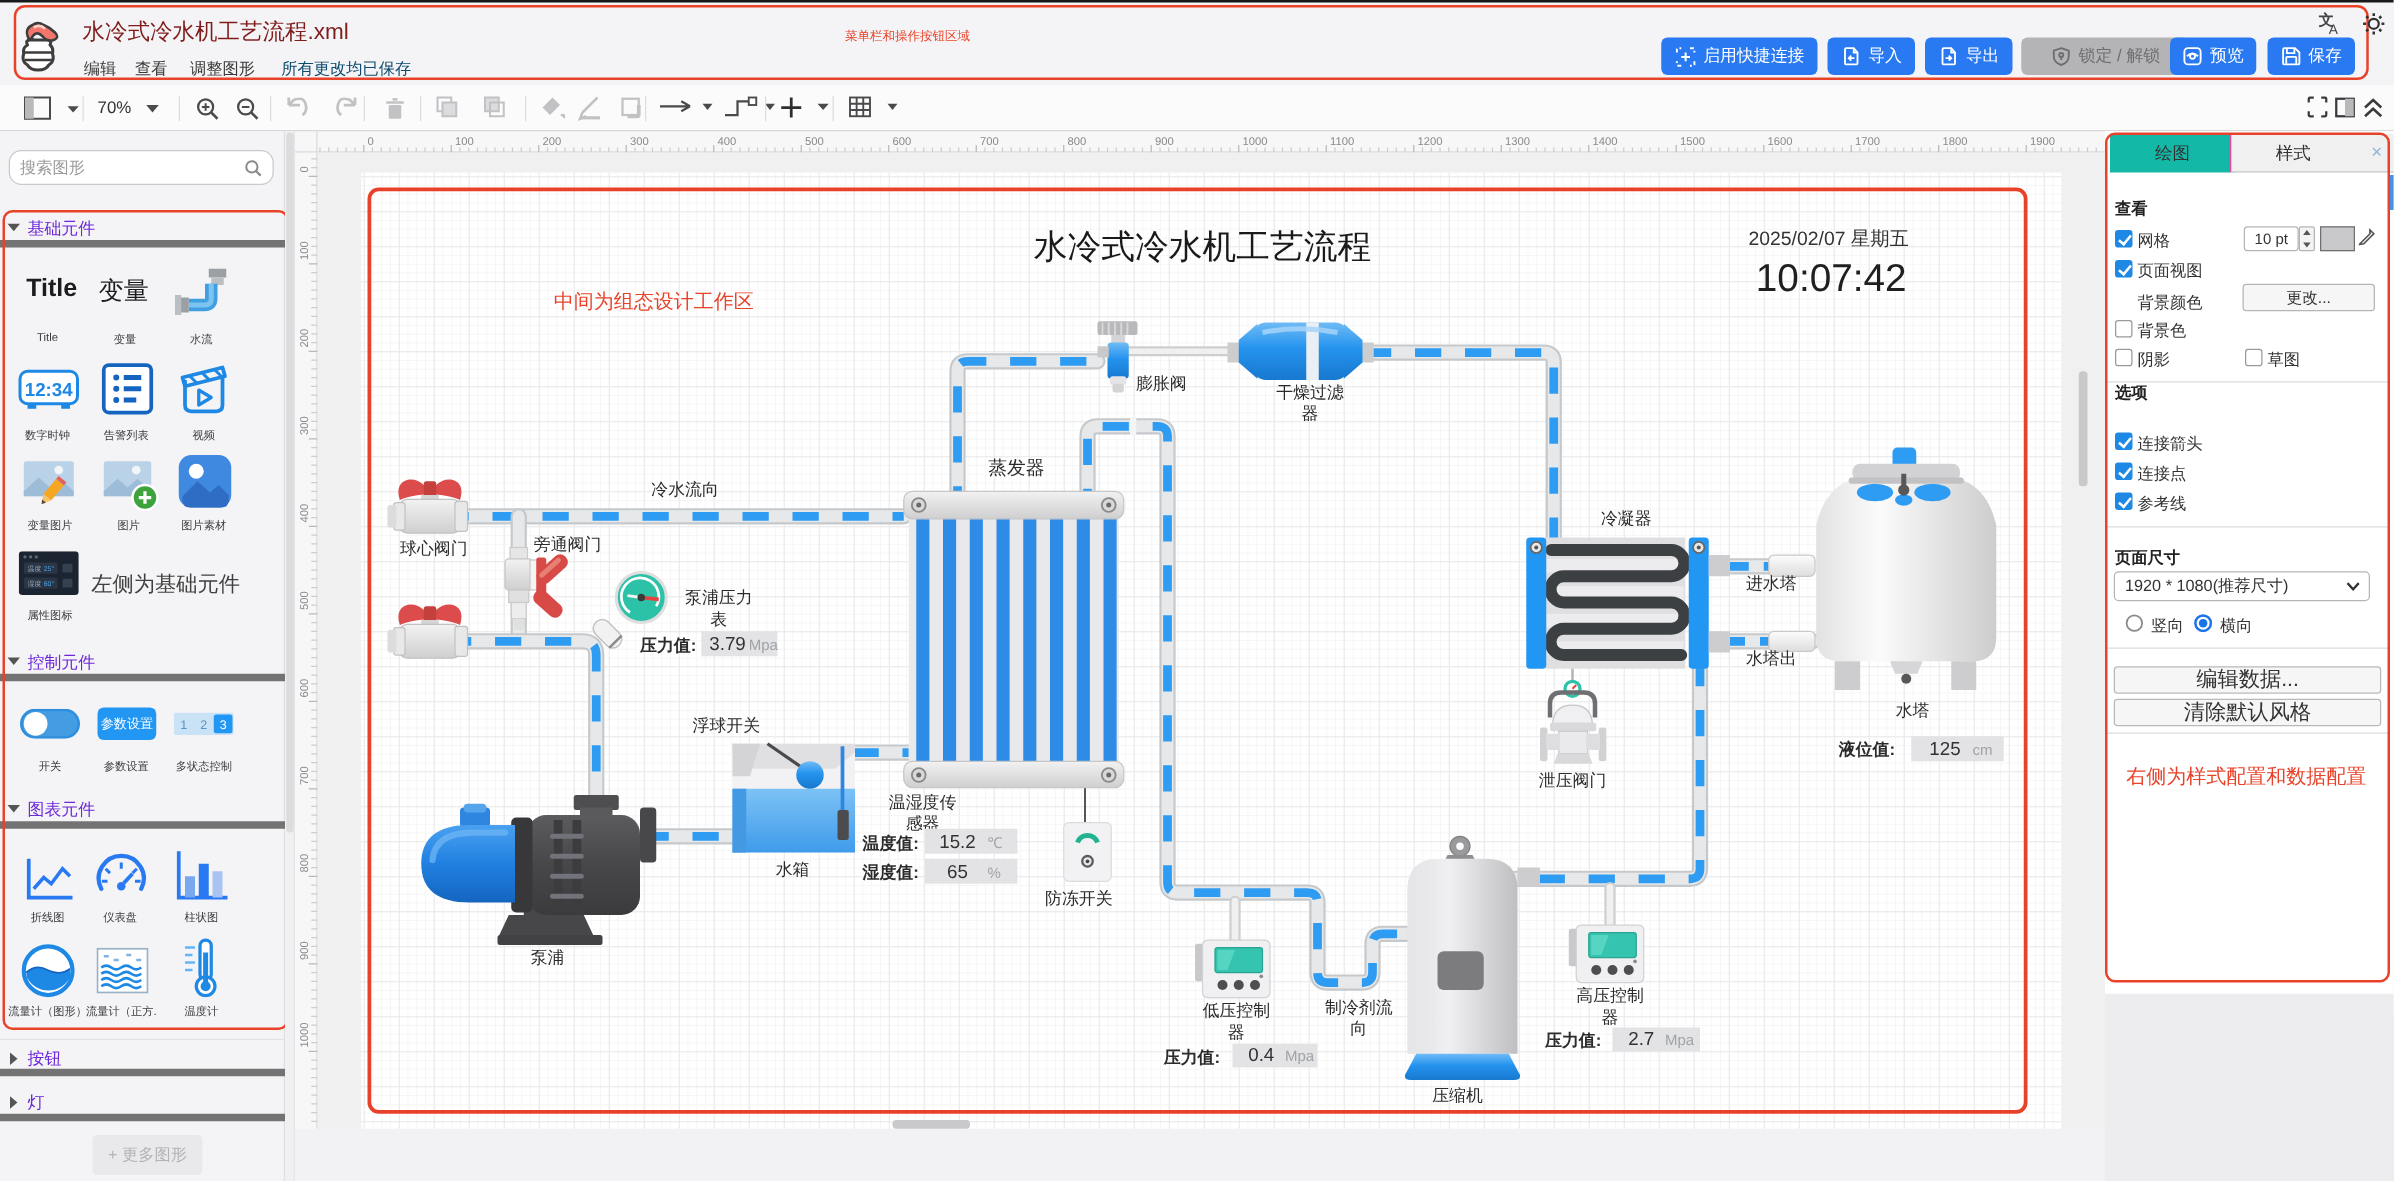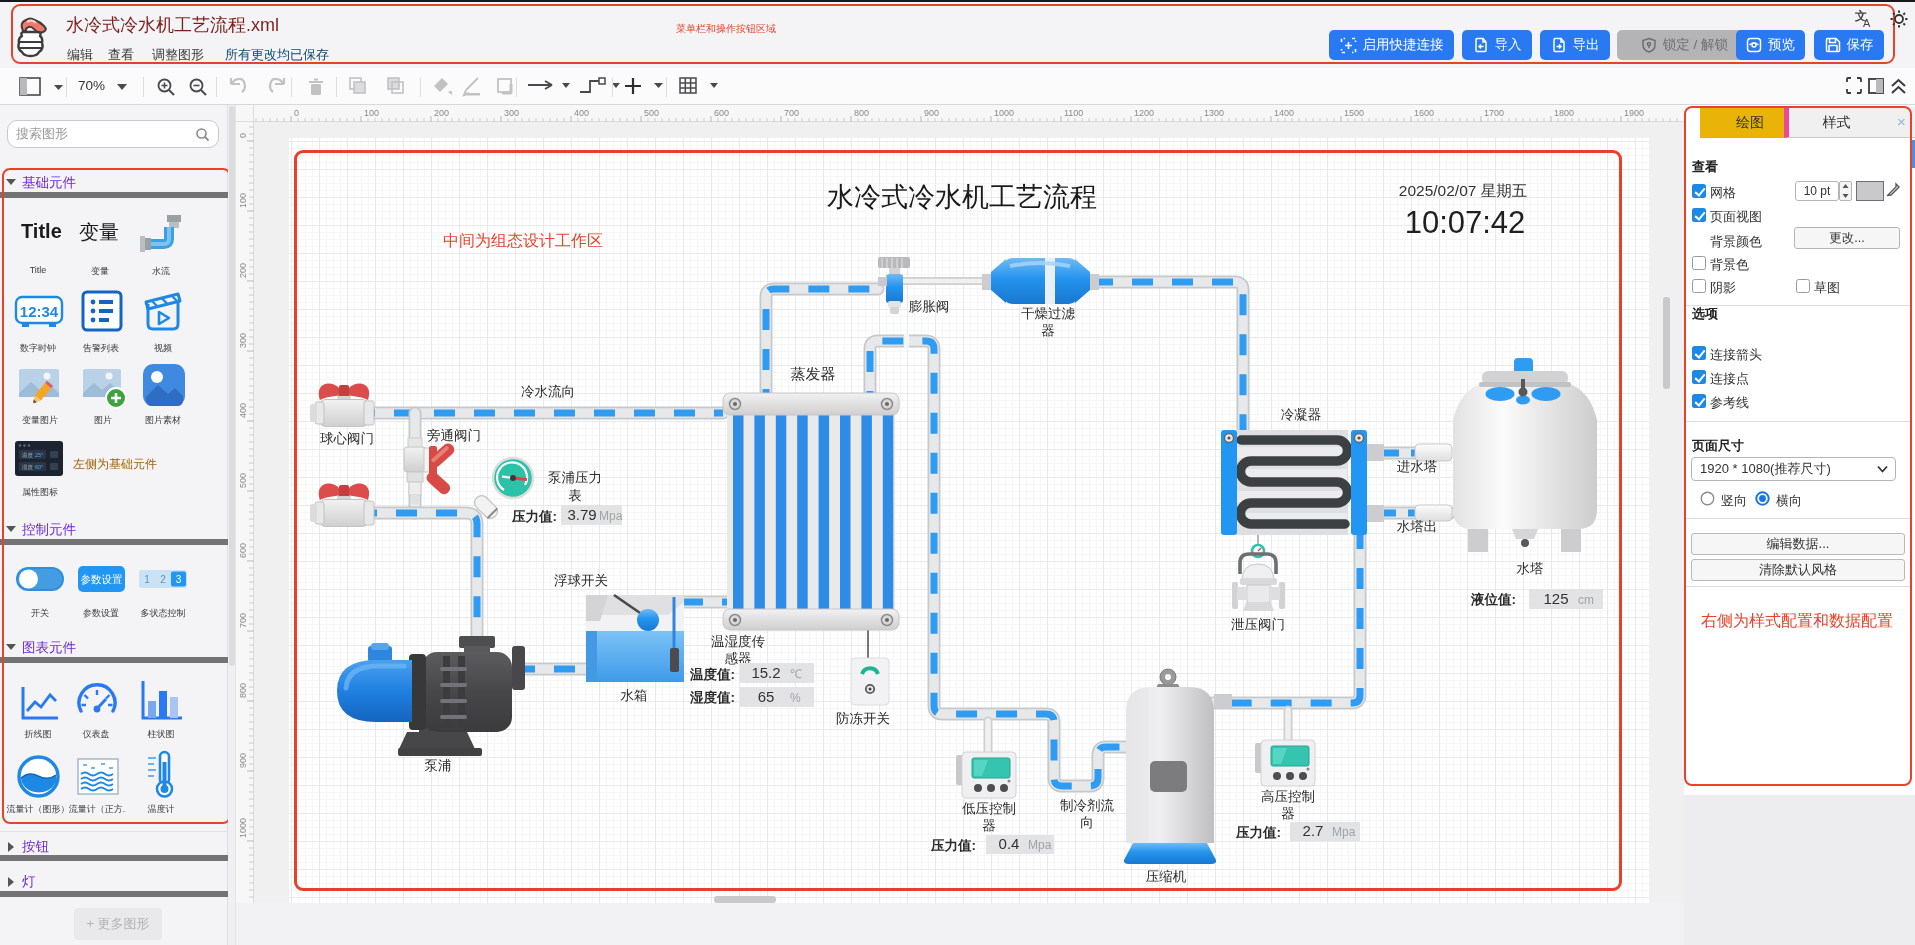--- a/index.html
+++ b/index.html
@@ -18,21 +18,21 @@
 
 #sidebar{position:absolute;left:0;top:105px;width:228px;height:840px;background:#f4f4f6;border-right:1px solid #e0e0e2;z-index:20}
 #sgutter{position:absolute;left:228px;top:105px;width:8px;height:840px;background:#f0f0f2;border-right:1px solid #e4e4e6;z-index:20}
 #sthumb{position:absolute;left:229px;top:106px;width:6px;height:560px;background:#dcdcde;border-radius:3px;z-index:21}
 #search{position:absolute;left:7px;top:15px;width:212px;height:28px;background:#fff;border:1px solid #c9c9cb;border-radius:10px;font-size:13px;color:#9b9b9d;line-height:26px;padding-left:8px}
 .shead{position:absolute;left:0;width:228px;height:30px;border-bottom:6px solid #737373;font-size:13.5px;color:#6d28d9;line-height:30px}
 .shead .tri{display:inline-block;margin:0 6px 2px 6px;width:0;height:0;border-left:5px solid transparent;border-right:5px solid transparent;border-top:6px solid #555;vertical-align:middle}
 .shead .trir{display:inline-block;margin:0 8px 1px 8px;width:0;height:0;border-top:5px solid transparent;border-bottom:5px solid transparent;border-left:6px solid #555;vertical-align:middle}
 .slbl{position:absolute;font-size:9px;color:#3c3c3e;text-align:center;white-space:nowrap}
 #sidered{position:absolute;left:2px;top:63px;width:229px;height:656px;border:2px solid #e8432a;border-radius:8px;z-index:30}
-#sidetip{position:absolute;left:73px;top:351px;font-size:12px;color:#a16207;z-index:31}
+#sidetip{position:absolute;left:73px;top:351px;font-size:17px;color:#404040;z-index:31}
 #morebtn{position:absolute;left:74px;top:803px;width:88px;height:32px;background:#e9e9eb;border-radius:4px;color:#b3b3b5;font-size:13px;text-align:center;line-height:32px}
 
 #hruler{position:absolute;left:236px;top:105px;width:1448px;height:17px;background:#f7f7f8;border-bottom:1px solid #dcdcde;z-index:6}
 #vruler{position:absolute;left:236px;top:122px;width:18px;height:781px;background:#f7f7f8;border-right:1px solid #dcdcde;z-index:6}
 #corner{position:absolute;left:236px;top:105px;width:18px;height:17px;background:#f7f7f8;border-right:1px solid #dcdcde;border-bottom:1px solid #dcdcde;z-index:7}
 #canvasbg{position:absolute;left:254px;top:122px;width:1430px;height:781px;background:#f0f0f1;z-index:1}
 #page{position:absolute;left:289px;top:138px;width:1360px;height:765px;background:#fff;z-index:2;
 background-image:linear-gradient(to right,#e9e9eb 1px,transparent 1px),linear-gradient(to bottom,#e9e9eb 1px,transparent 1px),linear-gradient(to right,#f6f6f7 1px,transparent 1px),linear-gradient(to bottom,#f6f6f7 1px,transparent 1px);
 background-size:28px 28px,28px 28px,7px 7px,7px 7px;background-position:2px 3px,2px 3px,2px 3px,2px 3px}
 #pagered{position:absolute;left:294px;top:150px;width:1328px;height:741px;border:3px solid #e9402a;border-radius:9px;z-index:3}
@@ -44,21 +44,21 @@
 #rpgray{position:absolute;left:0px;top:690px;width:231px;height:150px;background:#ededef}
 #rpred{position:absolute;left:0px;top:1px;width:228px;height:680px;border:2px solid #e8432a;border-radius:8px;z-index:5}
 .rtab{position:absolute;top:2px;height:31px;width:100px;text-align:center;line-height:31px;font-size:14px}
 .chk{position:absolute;width:14px;height:14px;border-radius:2.5px}
 .chk.on{background:#1e88e5}
 .chk.on:after{content:"";position:absolute;left:4.5px;top:1.5px;width:4px;height:8px;border:solid #fff;border-width:0 2px 2px 0;transform:rotate(40deg)}
 .chk.off{background:#fff;border:1px solid #9a9a9c}
 .rlb{position:absolute;font-size:13px;color:#333}
 .rhd{position:absolute;font-size:13px;color:#222;font-weight:bold}
 .rsep{position:absolute;left:0;width:228px;height:1px;background:#dcdcde}
-.rbtn{position:absolute;left:7px;width:214px;height:22px;background:#f6f6f7;border:1px solid #b9b9bb;border-radius:3px;text-align:center;line-height:20px;font-size:13px;color:#333}
+.rbtn{position:absolute;left:7px;width:214px;height:22px;background:#f6f6f7;border:1px solid #b9b9bb;border-radius:3px;text-align:center;line-height:20px;font-size:17px;color:#333}
 #rptip{position:absolute;left:17px;top:506px;font-size:16px;color:#e8432a;z-index:6}
 
 #bottombar{position:absolute;left:236px;top:903px;width:1448px;height:42px;background:#f2f2f4;border-top:1px solid #ddd;z-index:15}
 #tab1{position:absolute;left:30px;top:4px;width:75px;height:34px;background:#fff;font-size:13px;color:#333;text-align:center;line-height:34px}
 #btmred{position:absolute;left:28px;top:1px;width:117px;height:39px;border:2px solid #e8432a;border-radius:9px}
 #btmtip{position:absolute;left:180px;top:11px;font-size:15.5px;color:#e8432a}
 </style></head><body>
 <div id="app">
 <div id="topbar">
       <div id="topred"></div>
@@ -1115,22 +1115,22 @@
       <rect x="740" y="663" width="74" height="20" fill="#e3e3e5"></rect>
       <text x="766" y="678" font-size="15" fill="#333" text-anchor="middle">15.2</text>
       <text x="790" y="678" font-size="12" fill="#9fa4a9" text-anchor="start">℃</text>
       <text x="690" y="702" font-size="13.5" fill="#2b2b2b" text-anchor="start" font-weight="bold">湿度值:</text>
       <rect x="740" y="687" width="74" height="20" fill="#e3e3e5"></rect>
       <text x="766" y="702" font-size="15" fill="#333" text-anchor="middle">65</text>
       <text x="790" y="702" font-size="12" fill="#9fa4a9" text-anchor="start">%</text>
     </svg>
 <div id="rightpanel">
 <div id="rpgray"></div>
-<div class="rtab" style="left:16px;background:#eab308;color:#333">绘图</div>
-<div class="rtab" style="left:100px;width:100px;background:#f0f0f1;border-bottom:1px solid #c9c9cb;border-left:5px solid #ec4899;color:#333">样式</div>
+<div class="rtab" style="left:4px;background:#14b8a6;color:#333">绘图</div>
+<div class="rtab" style="left:100px;width:100px;background:#f0f0f1;border-bottom:1px solid #c9c9cb;border-left:1px solid #ec4899;color:#333">样式</div>
 <div style="position:absolute;left:200px;top:2px;width:31px;height:31px;background:#f0f0f1;border-bottom:1px solid #c9c9cb"></div>
 <div style="position:absolute;left:213px;top:8px;font-size:15px;color:#8fb4dd">×</div>
 <div style="position:absolute;left:228px;top:35px;width:3px;height:28px;background:#4a90e2"></div>
 <div class="rhd" style="left:8px;top:53px">查看</div>
 <div class="chk on" style="left:8px;top:79px"></div>
       <div class="rlb" style="left:26px;top:79px">网格</div>
 <div style="position:absolute;left:111px;top:76px;width:44px;height:20px;background:#fff;border:1px solid #b5b5b7;border-radius:3px;font-size:12px;color:#333;text-align:center;line-height:19px">10 pt</div>
 <div style="position:absolute;left:155px;top:76px;width:13px;height:20px;background:#f4f4f5;border:1px solid #b5b5b7;border-radius:2px">
 <svg width="11" height="18" viewBox="0 0 11 18">
           <path d="M5.5 2 l3 4 h-6 z" fill="#555"></path>

